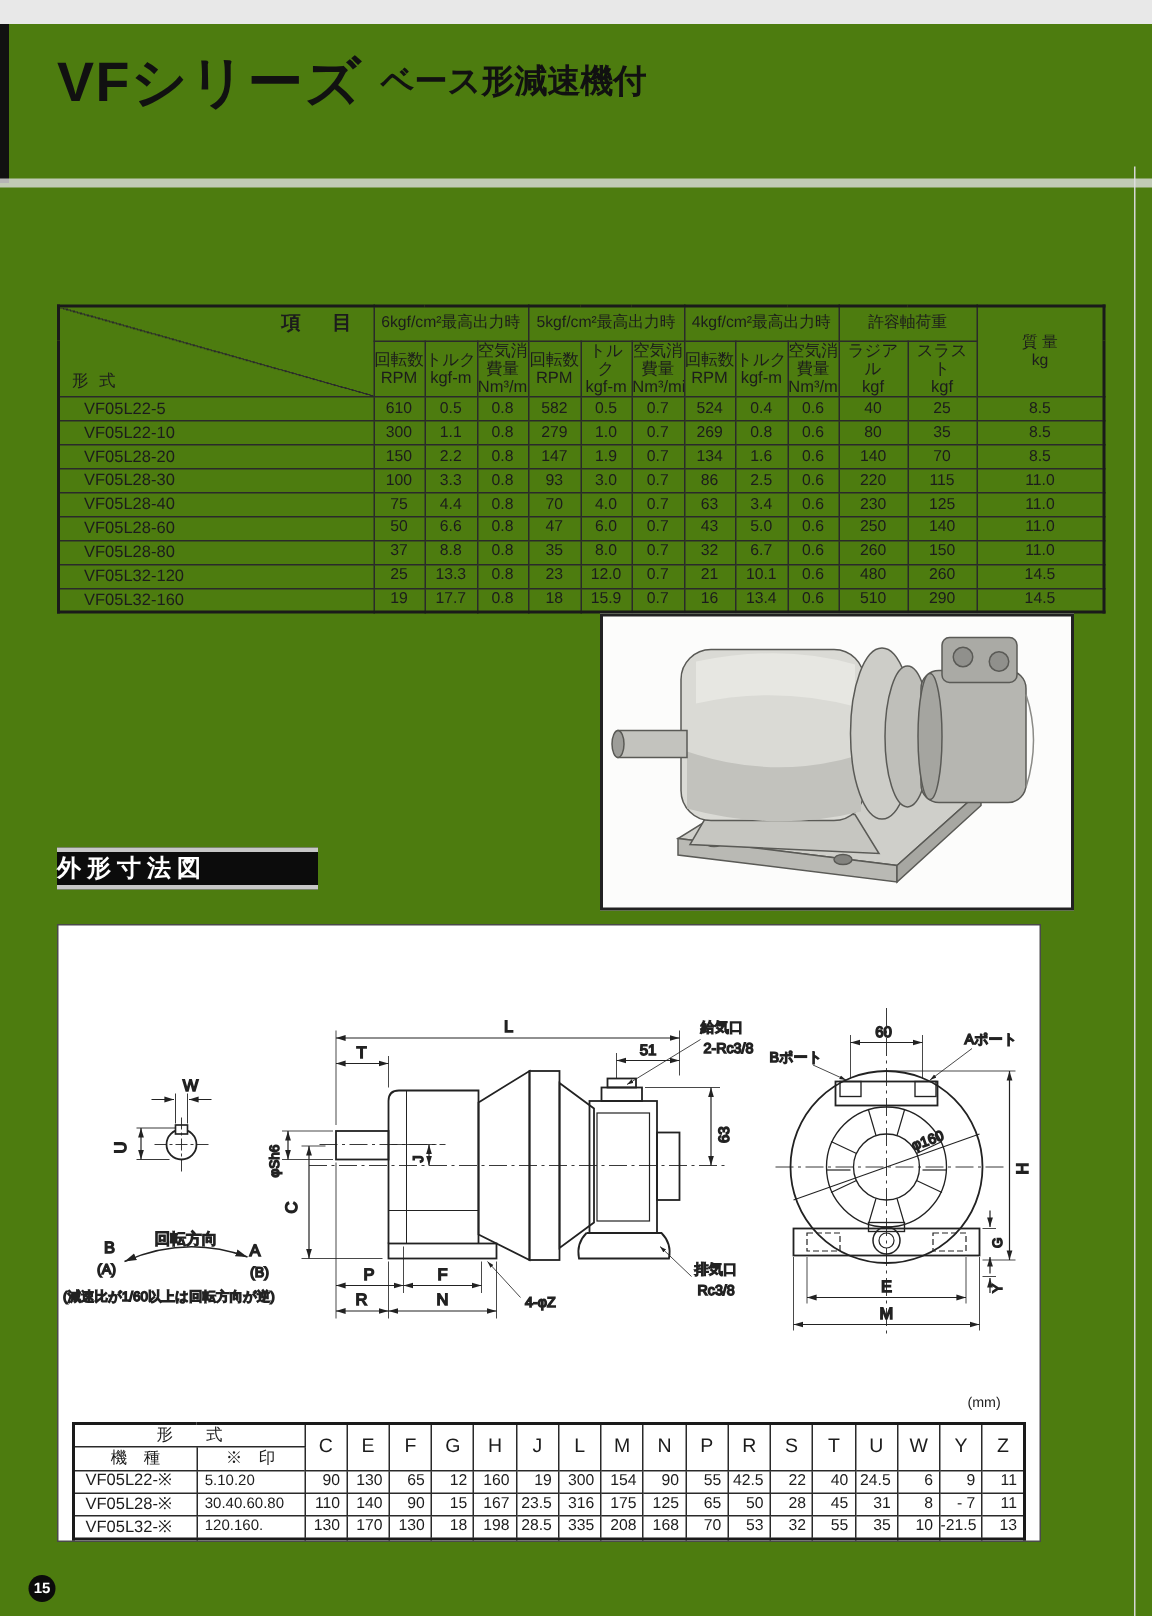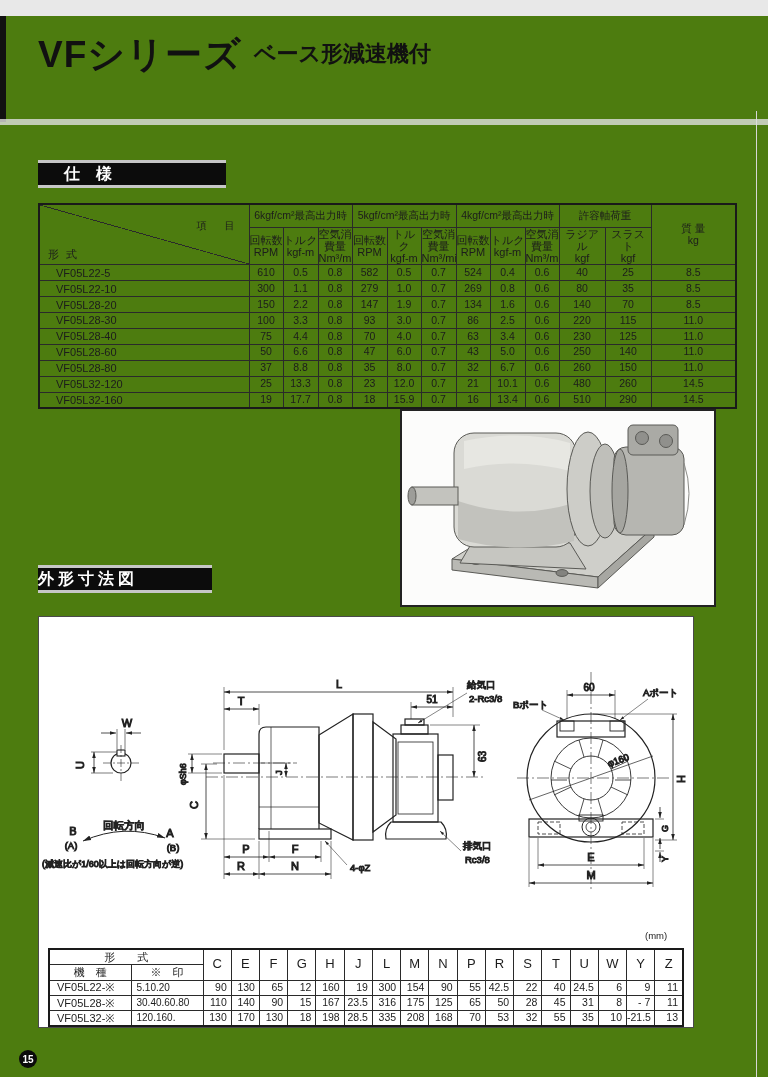--- a/index.html
+++ b/index.html
@@ -27,21 +27,21 @@
   th,td{border:1px solid #2a2a2a;font-weight:normal;padding:0;overflow:hidden;
     text-align:center;vertical-align:middle;line-height:1.12;}
   .spec-table{left:38px;top:187px;width:697px;border:2px solid #1a1a1a;font-size:10.5px;}
   .spec-table th{white-space:pre-line;}
   .spec-table .gr{height:23px;font-size:10.5px;}
   .spec-table .sh{height:30px;font-size:11px;}
   .spec-table tbody tr{height:15.9px;padding-left:32px;}
   .spec-table td.c-model{text-align:left;padding-left:16px;font-size:11px;}
   .corner{position:relative;padding:0;
     background:linear-gradient(to top right,transparent 49.6%,#2a2a2a 49.6%,#2a2a2a 50.4%,transparent 50.4%);}
-  .corner .tr{position:absolute;top:15px;right:10px;font-size:10px;letter-spacing:4px;}
+  .corner .tr{position:absolute;top:3px;right:10px;font-size:13px;letter-spacing:4px;font-weight:bold;}
   .corner .bl{position:absolute;bottom:4px;left:8px;font-size:11px;letter-spacing:2px;}
   .dims-table{left:48px;top:932px;width:634px;border:2px solid #1a1a1a;font-size:10.5px;background:#fff;}
   .dims-table th{font-size:11px;}
   .dims-table th.letter{font-size:13px;}
   .dims-table .h1{height:15px;}
   .dims-table .h2{height:16px;}
   .dims-table tbody tr{height:15.3px;}
   .dims-table td{text-align:right;padding-right:4px;}
   .dims-table td.c-model{text-align:left;padding-left:7px;padding-right:0;font-size:11px;}
   .dims-table td.c-mark{text-align:left;padding-left:5px;padding-right:0;font-size:10px;}
@@ -60,21 +60,20 @@
 <div class="page">
 
   <div class="abs edge-bar"></div>
   <div class="abs scan-line"></div>
 
   <div class="abs title-row">
     <span class="main-title">VFシリーズ</span><span class="title-suffix">ベース形減速機付</span>
   </div>
   <div class="abs gray-rule"></div>
 
-  <div class="abs banner banner-1">仕　様</div>
 
   <table class="abs spec-table">
     <colgroup>
       <col style="width:210px">
         <col style="width:34px">
         <col style="width:35px">
         <col style="width:34px">
       <col style="width:35px">
         <col style="width:34px">
         <col style="width:35px">

